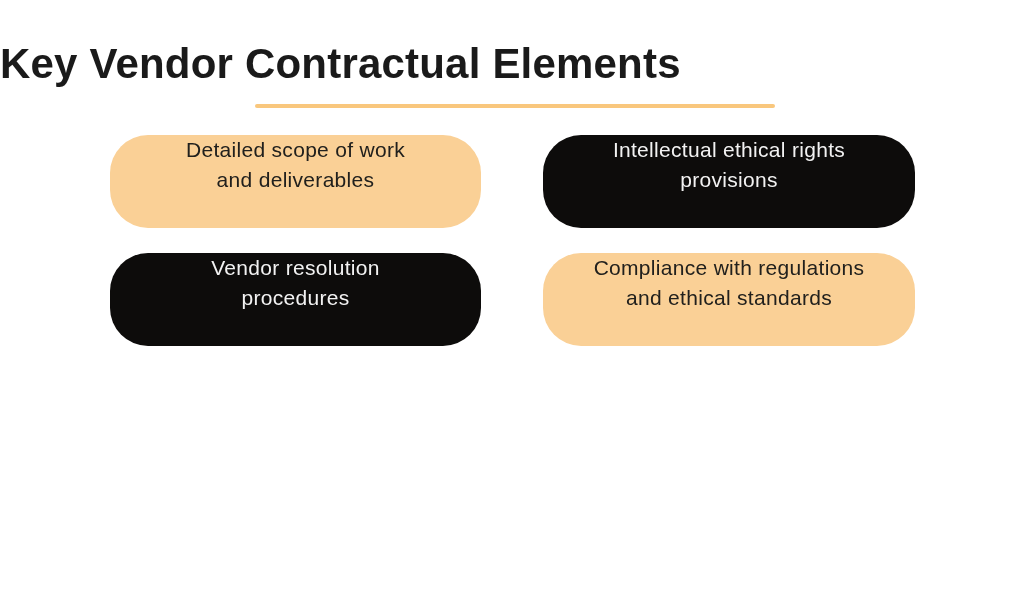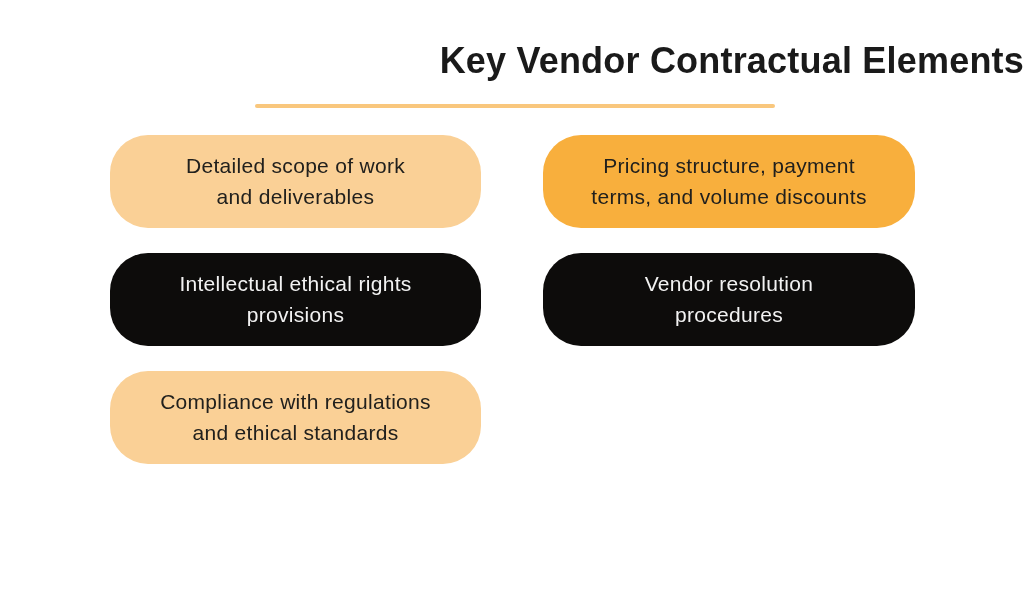--- a/index.html
+++ b/index.html
@@ -17,22 +17,22 @@
     background:var(--bg);
     font-family:"Liberation Sans","DejaVu Sans",sans-serif;
     position:relative;
     overflow:hidden;
   }
   .title{
     position:absolute;
     top:40px;
     left:0;
     width:1024px;
-    text-align:right;
-    font-size:36px;
+    text-align:left;
+    font-size:42px;
     font-weight:800;
     letter-spacing:0.2px;
     color:#1A1A1A;
   }
   .divider{
     position:absolute;
     top:104px;
     left:255px;
     width:520px;
     height:4px;
@@ -46,21 +46,20 @@
     width:805px;
     display:grid;
     grid-template-columns:371px 372px;
     column-gap:62px;
     row-gap:25px;
   }
   .card{
     height:93px;
     border-radius:38px;
     display:flex;
-    align-items:center;
     justify-content:center;
     text-align:center;
     font-size:21px;
     line-height:1.45;
     letter-spacing:0.3px;
     padding:0 18px;
   }
   .card .label{white-space:pre-line;}
   .card-peach{background:var(--peach);color:var(--text-dark);}
   .card-orange{background:var(--orange);color:var(--text-dark);}
@@ -71,24 +70,20 @@
 
 <h1 class="title">Key Vendor Contractual Elements</h1>
 
 <div class="divider"></div>
 
 <div class="grid">
   <div class="card card-peach">
     <span class="label">Detailed scope of work
 and deliverables</span>
   </div>
-  <div class="card card-orange">
-    <span class="label">Pricing structure, payment
-terms, and volume discounts</span>
-  </div>
   <div class="card card-black">
     <span class="label">Intellectual ethical rights
 provisions</span>
   </div>
   <div class="card card-black">
     <span class="label">Vendor resolution
 procedures</span>
   </div>
   <div class="card card-peach">
     <span class="label">Compliance with regulations

